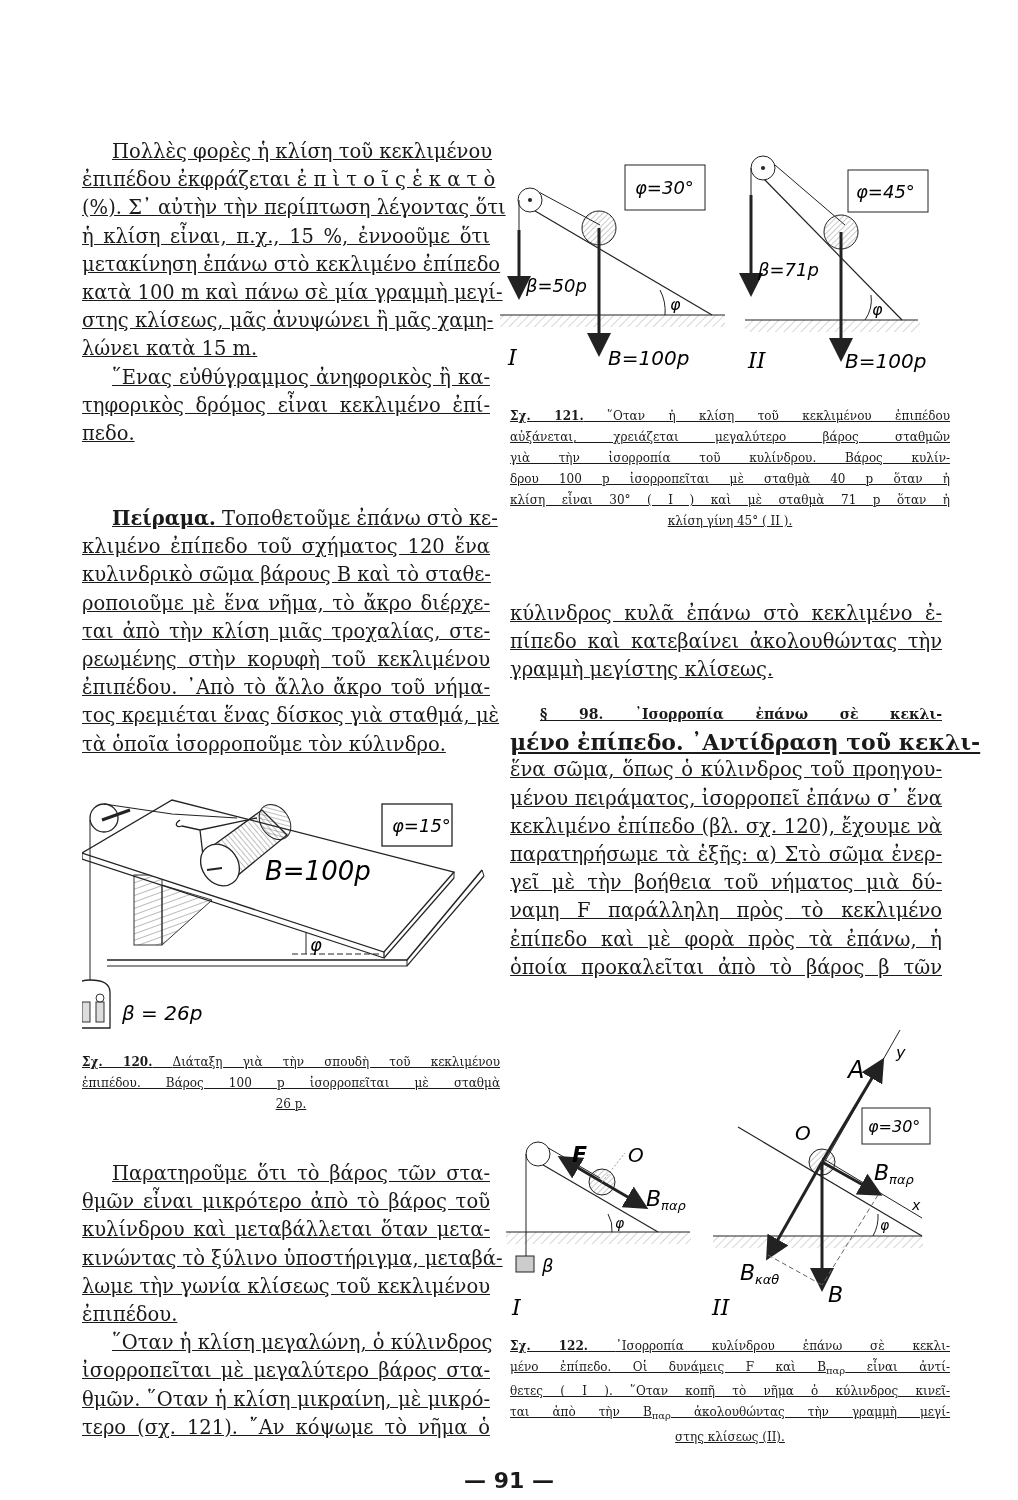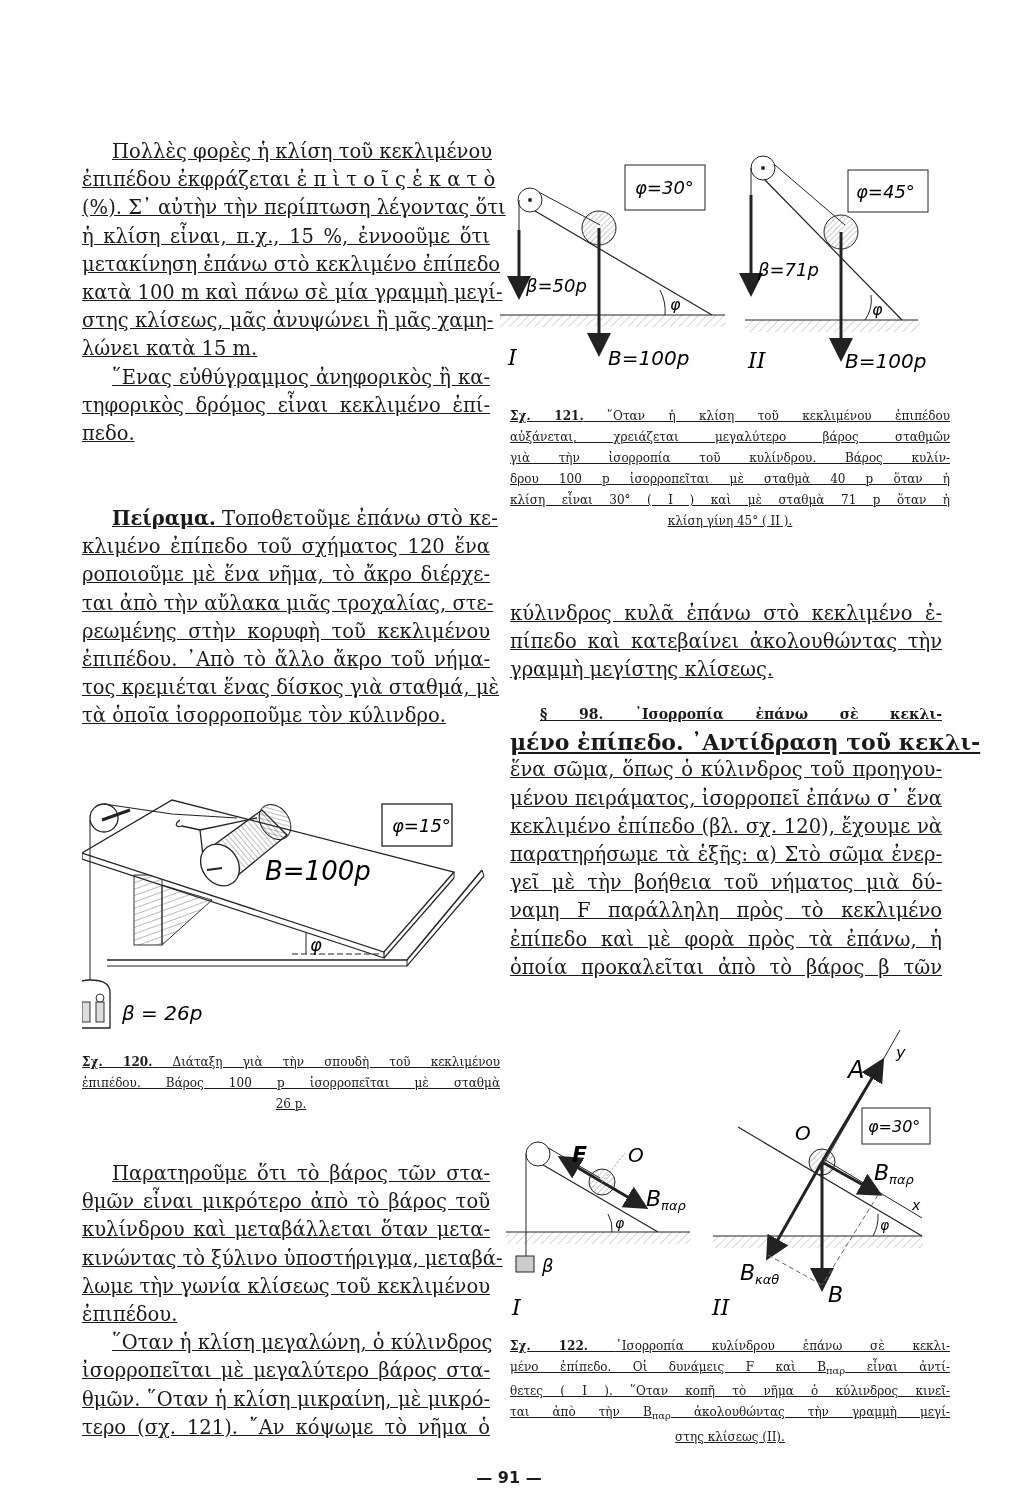--- a/index.html
+++ b/index.html
@@ -9,21 +9,21 @@
   .lp { font-size: 19.5px; line-height: 28.2px; text-align: justify; margin: 0; }
   .line { display: block; text-align: justify; text-align-last: justify; white-space: nowrap; }
   .line.last { text-align-last: left; }
   .cap { font-size: 12px; line-height: 21px; margin: 0; }
   .cap .line.center { text-align: center; text-align-last: center; }
   .sec { font-weight: bold; }
   .fig { position: absolute; }
   .fig svg { display: block; }
   .hand { font-family: "DejaVu Sans", sans-serif; font-style: italic; }
   .pageno { position: absolute; left: 0; width: 1018px; top: 1468px; text-align: center;
-            font-family: "DejaVu Sans", sans-serif; font-weight: bold; font-size: 16px; }
+            font-family: "DejaVu Sans", sans-serif; font-weight: bold; font-size: 22px; }
 </style>
 </head>
 <body>
 
 <div class="col" style="left:82px; top:138px; width:408px;">
   <p class="lp">
     <span class="line" style="padding-left:30px">Πολλὲς φορὲς ἡ κλίση τοῦ κεκλιμένου</span>
     <span class="line">ἐπιπέδου ἐκφράζεται ἐ π ὶ  τ ο ῖ ς  ἑ κ α τ ὸ</span>
     <span class="line">(%). Σ᾿ αὐτὴν τὴν περίπτωση λέγοντας ὅτι</span>
     <span class="line">ἡ κλίση εἶναι, π.χ., 15 %, ἐννοοῦμε ὅτι</span>
@@ -36,22 +36,23 @@
     <span class="line" style="padding-left:30px">῞Ενας εὐθύγραμμος ἀνηφορικὸς ἢ κα-</span>
     <span class="line">τηφορικὸς δρόμος εἶναι κεκλιμένο ἐπί-</span>
     <span class="line last">πεδο.</span>
   </p>
 </div>
 
 <div class="col" style="left:82px; top:505px; width:408px;">
   <p class="lp">
     <span class="line" style="padding-left:30px"><b>Πείραμα.</b> <span>Τοποθετοῦμε ἐπάνω στὸ κε-</span></span>
     <span class="line">κλιμένο ἐπίπεδο τοῦ σχήματος 120 ἕνα</span>
+    <span class="line">κυλινδρικὸ σῶμα βάρους Β καὶ τὸ σταθε-</span>
     <span class="line">ροποιοῦμε μὲ ἕνα νῆμα, τὸ ἄκρο διέρχε-</span>
-    <span class="line">ται ἀπὸ τὴν αὔλακα μιᾶς τροχαλίας, στε-</span>
+    <span class="line">ται ἀπὸ τὴν κλίση μιᾶς τροχαλίας, στε-</span>
     <span class="line">ρεωμένης στὴν κορυφὴ τοῦ κεκλιμένου</span>
     <span class="line">ἐπιπέδου. ᾿Απὸ τὸ ἄλλο ἄκρο τοῦ νήμα-</span>
     <span class="line">τος κρεμιέται ἕνας δίσκος γιὰ σταθμά, μὲ</span>
     <span class="line last">τὰ ὁποῖα ἰσορροποῦμε τὸν κύλινδρο.</span>
   </p>
 </div>
 
 <div class="fig" style="left:82px; top:780px; width:418px; height:250px;">
   <svg width="418" height="250" viewBox="0 0 418 250">
     <defs>

